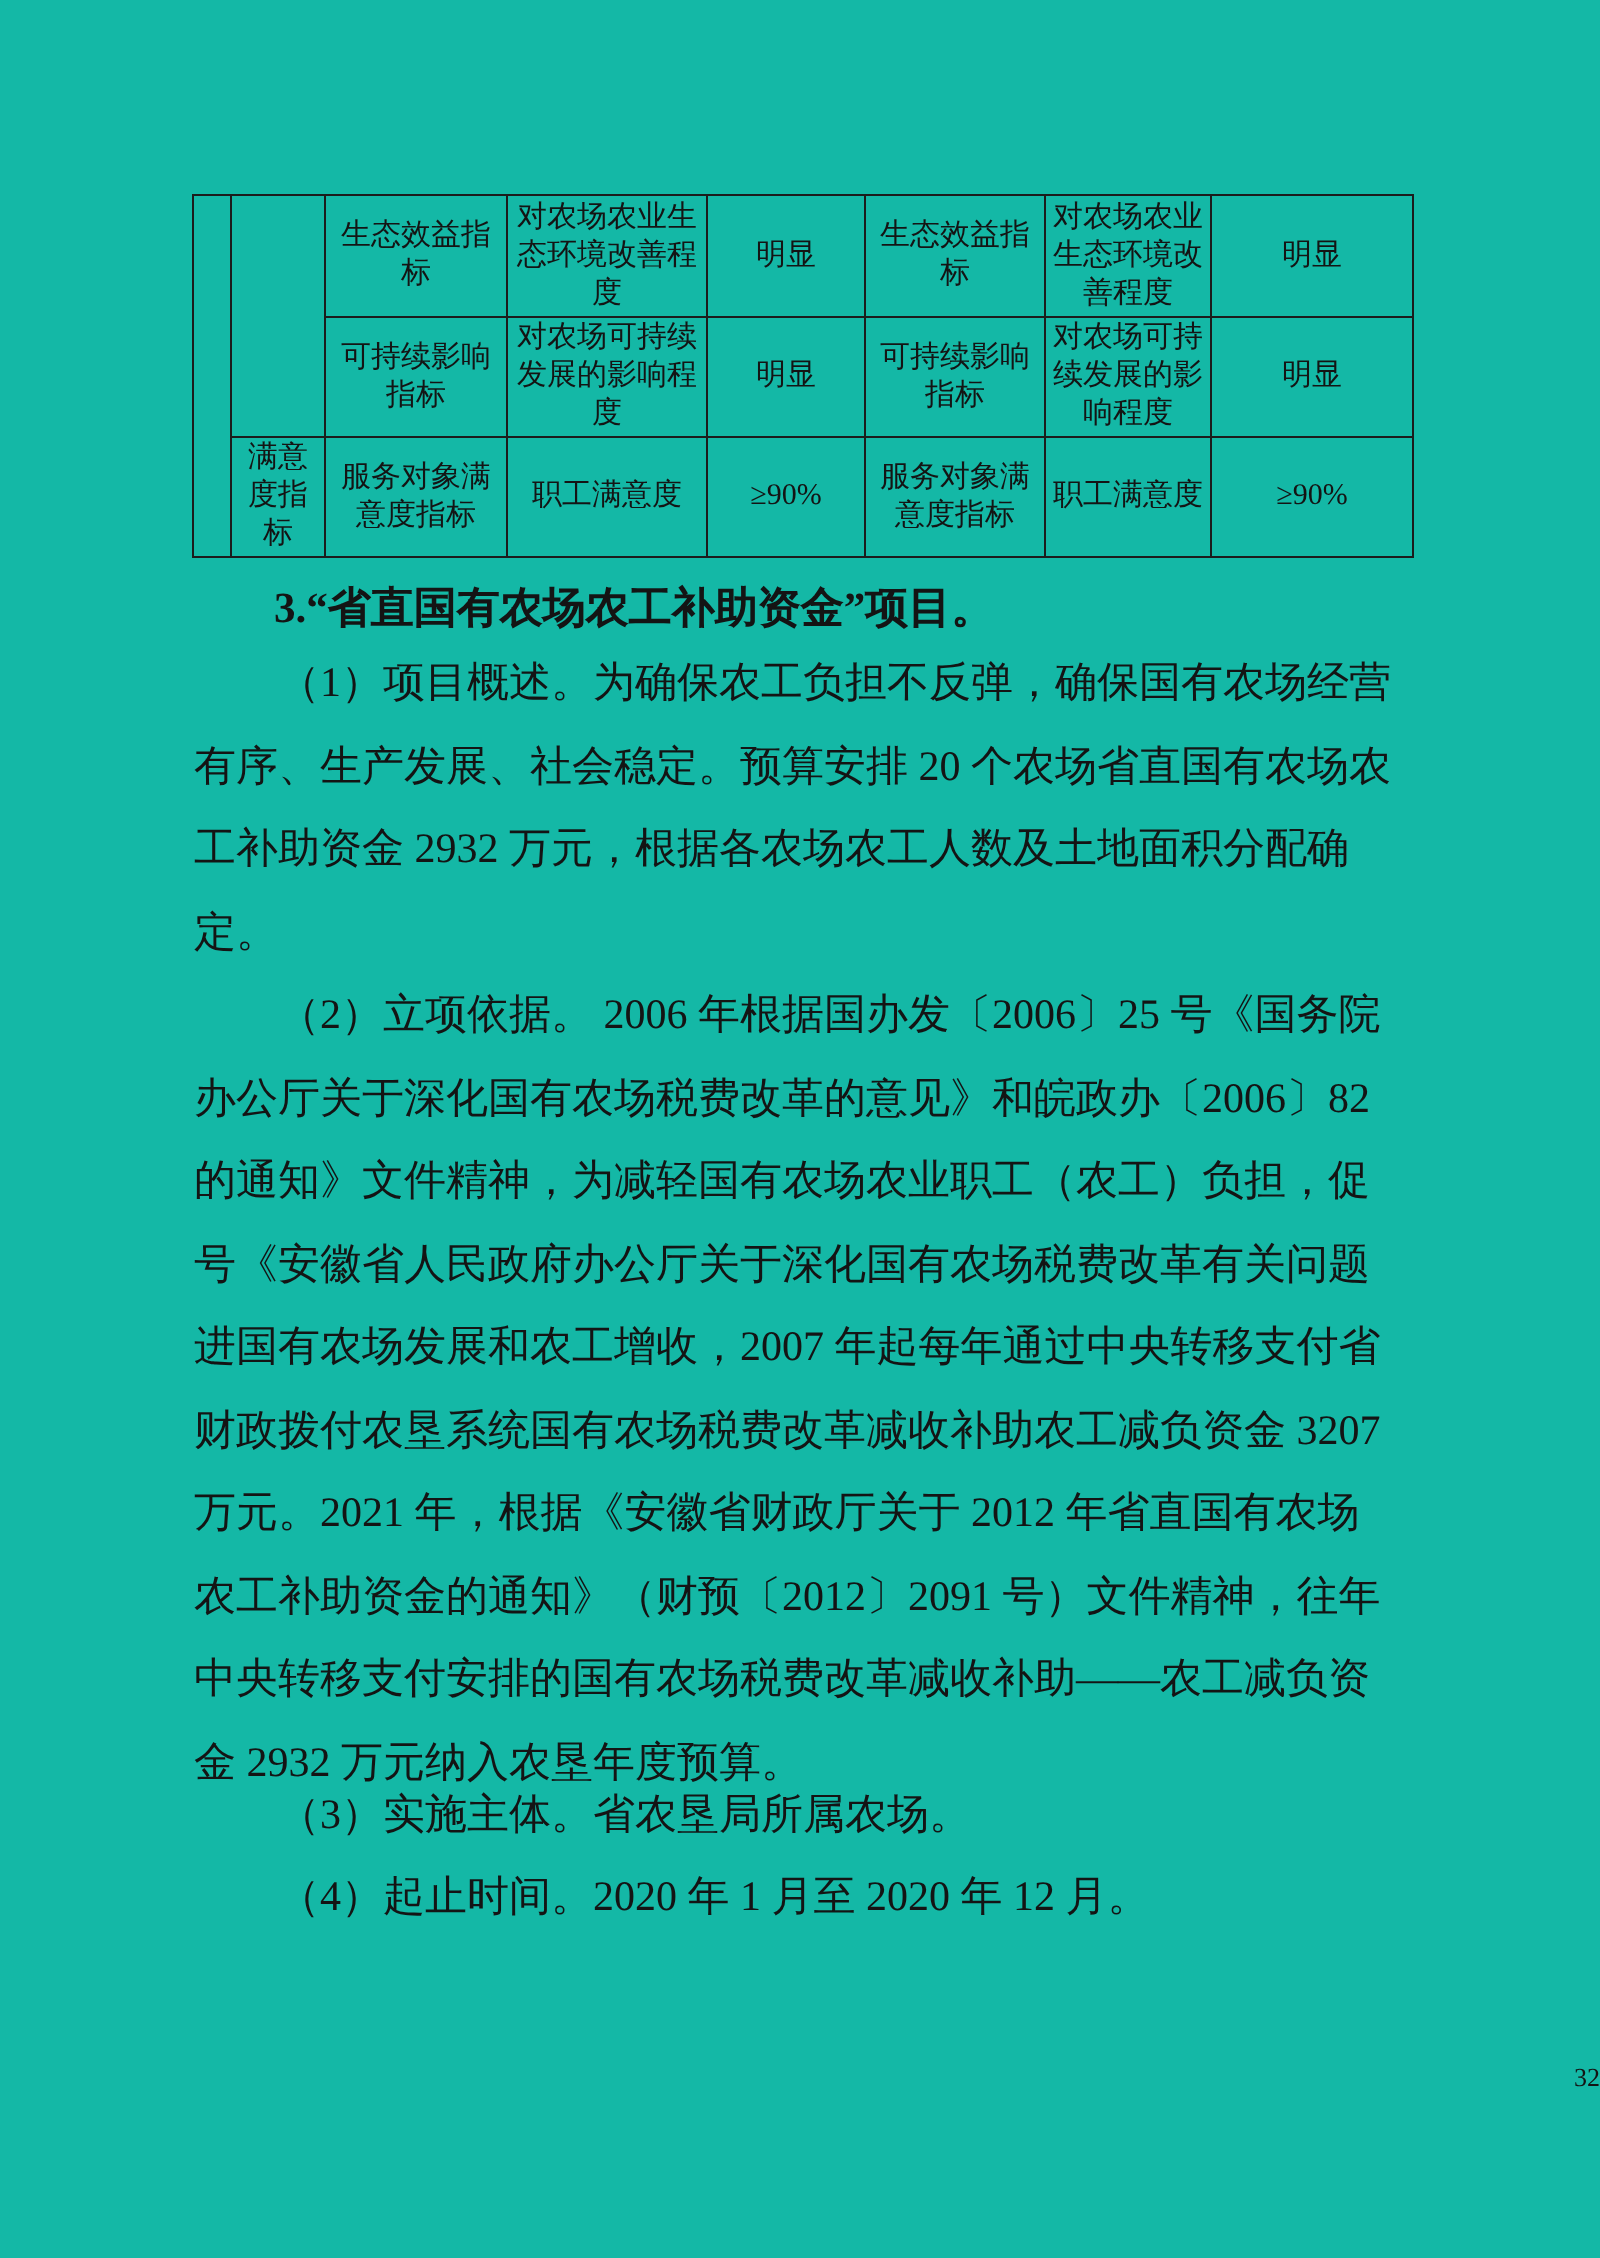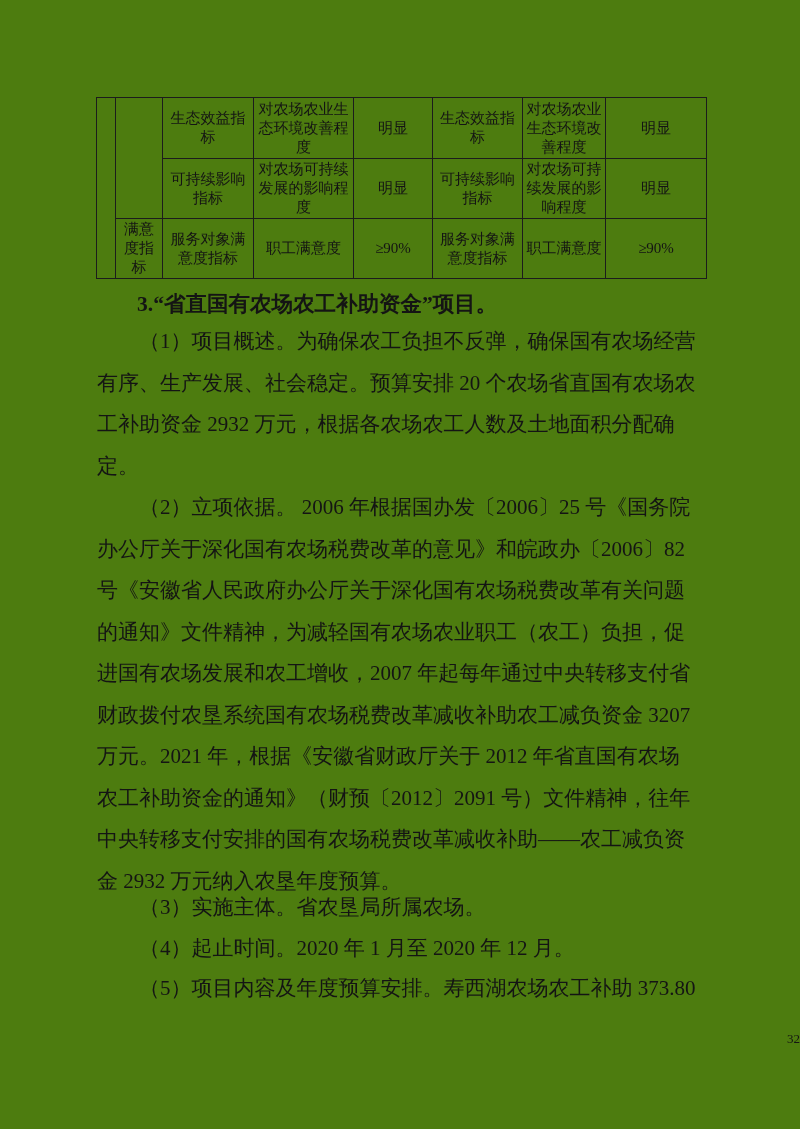--- a/index.html
+++ b/index.html
@@ -4,21 +4,21 @@
 <style>
   html, body {
     margin: 0;
     padding: 0;
     background: #ffffff;
   }
   .page {
     position: relative;
     width: 800px;
     height: 1129px;
-    background: #4d7c0f;
+    background: #14b8a6;
     overflow: hidden;
     font-family: "Liberation Serif", "DejaVu Serif", serif;
     color: #141414;
   }
 
   
   table.perf-table {
     position: absolute;
     left: 96px;
     top: 97px;
@@ -132,34 +132,31 @@
 
   <div class="para" id="para-1">
       <div class="line indent">（1）项目概述。为确保农工负担不反弹，确保国有农场经营</div>
       <div class="line">有序、生产发展、社会稳定。预算安排 20 个农场省直国有农场农</div>
       <div class="line">工补助资金 2932 万元，根据各农场农工人数及土地面积分配确</div>
       <div class="line">定。</div>
     </div>
   <div class="para" id="para-2">
       <div class="line indent">（2）立项依据。 2006 年根据国办发〔2006〕25 号《国务院</div>
       <div class="line">办公厅关于深化国有农场税费改革的意见》和皖政办〔2006〕82</div>
+      <div class="line">的通知》文件精神，为减轻国有农场农业职工（农工）负担，促</div>
       <div class="line">号《安徽省人民政府办公厅关于深化国有农场税费改革有关问题</div>
-      <div class="line">的通知》文件精神，为减轻国有农场农业职工（农工）负担，促</div>
       <div class="line">进国有农场发展和农工增收，2007 年起每年通过中央转移支付省</div>
       <div class="line">财政拨付农垦系统国有农场税费改革减收补助农工减负资金 3207</div>
       <div class="line">万元。2021 年，根据《安徽省财政厅关于 2012 年省直国有农场</div>
       <div class="line">农工补助资金的通知》（财预〔2012〕2091 号）文件精神，往年</div>
       <div class="line">中央转移支付安排的国有农场税费改革减收补助——农工减负资</div>
       <div class="line">金 2932 万元纳入农垦年度预算。</div>
     </div>
   <div class="para" id="para-3">
       <div class="line indent">（3）实施主体。省农垦局所属农场。</div>
     </div>
   <div class="para" id="para-4">
       <div class="line indent">（4）起止时间。2020 年 1 月至 2020 年 12 月。</div>
     </div>
-  <div class="para" id="para-5">
-      <div class="line indent">（5）项目内容及年度预算安排。寿西湖农场农工补助 373.80</div>
-    </div>
 
   <div class="pageno">32</div>
 
 </div>
 
 </body></html>

